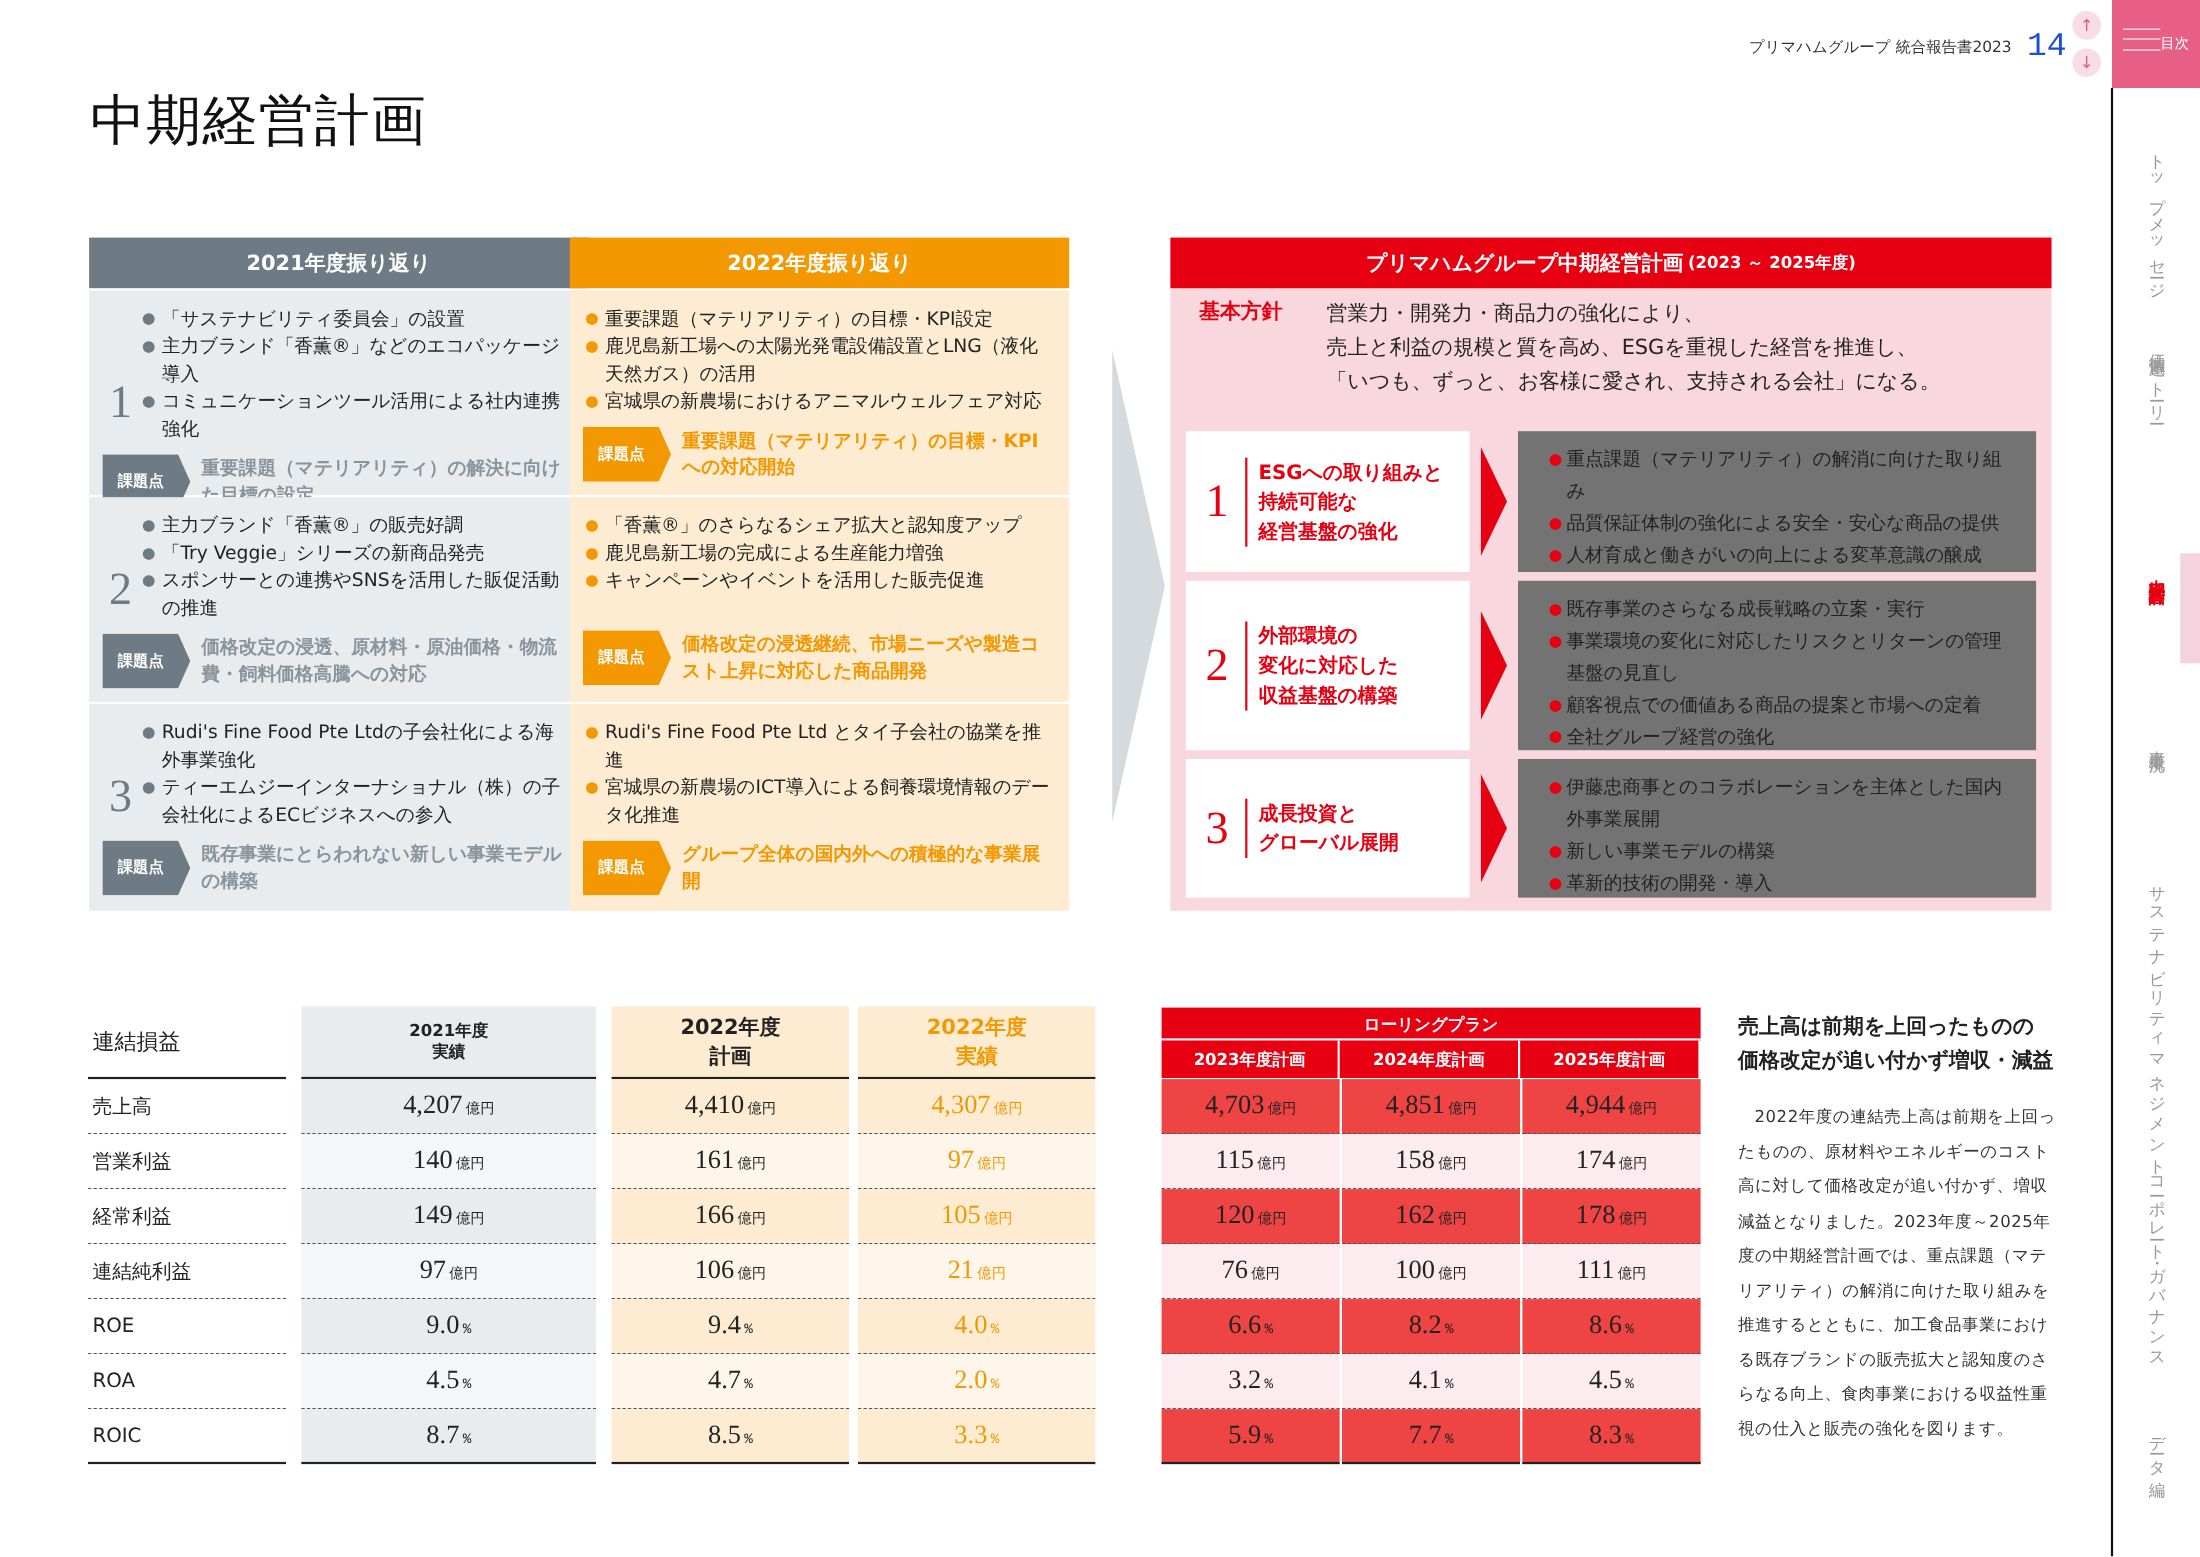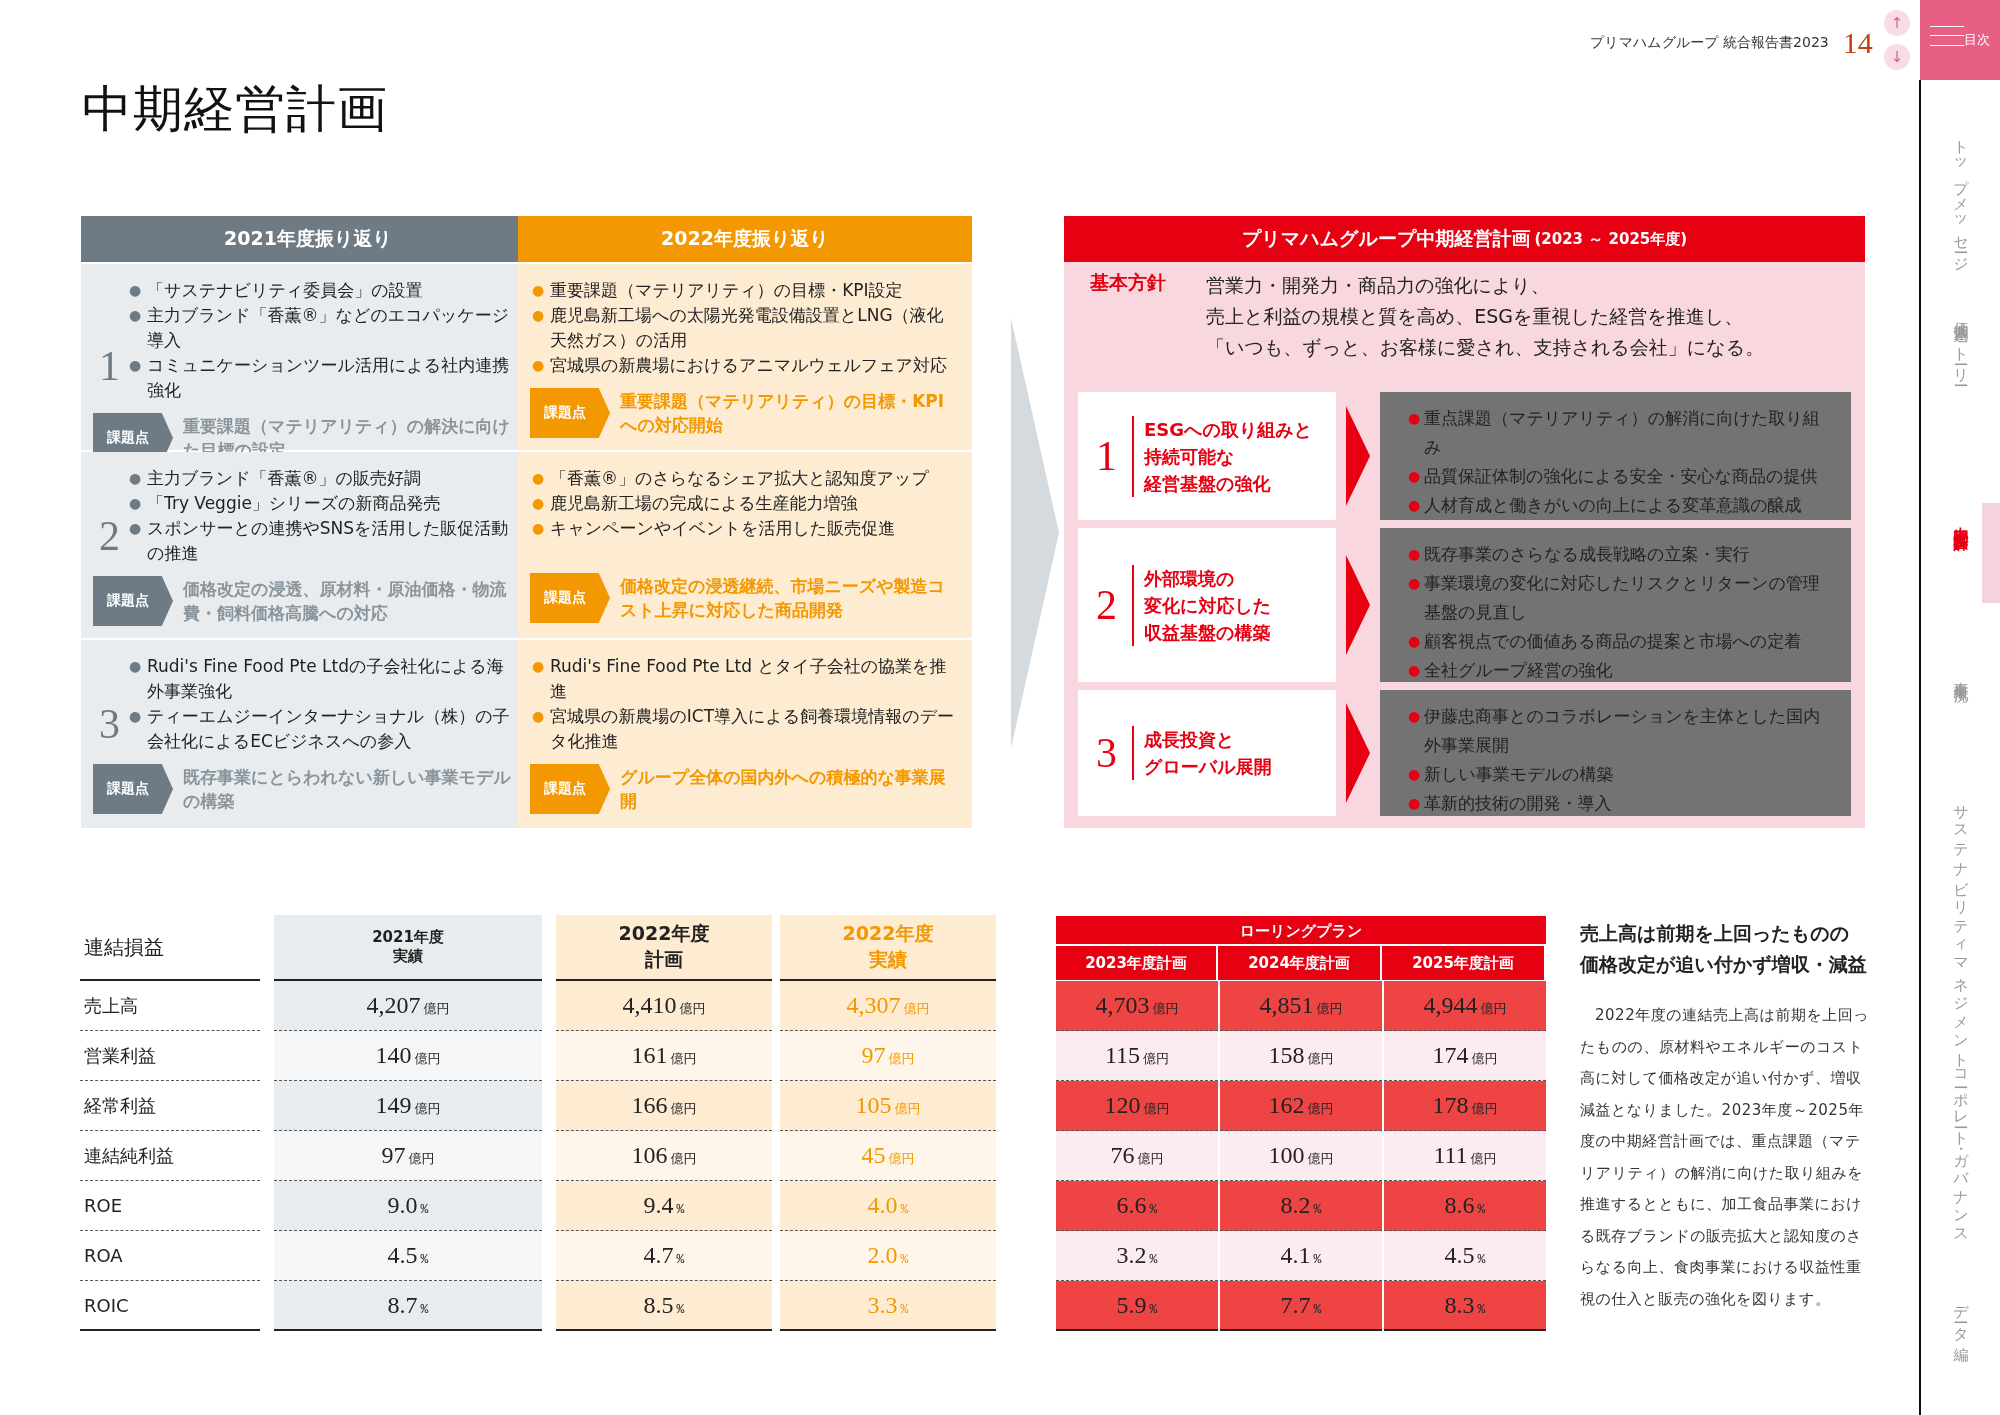--- a/index.html
+++ b/index.html
@@ -1,19 +1,19 @@
 <!DOCTYPE html>
 <html><head>
 <meta charset="utf-8">
 <style>
 *{box-sizing:border-box;margin:0;padding:0}
 body{width:2000px;height:1415px;background:#fff;font-family:"DejaVu Sans","Liberation Sans",sans-serif;color:#222;position:relative;overflow:hidden}
 .hdr{position:absolute;top:26px;left:1590px;display:flex;align-items:center;gap:14px}
 .hdr .pub{font-size:14px;color:#333}
-.hdr .pg{font-family:Liberation Serif, serif;font-size:30px;color:#c2410c}
+.hdr .pg{font-family:Liberation Mono, monospace;font-size:30px;color:#1d4ed8}
 .navbtn{position:absolute;left:1884px;width:26px;height:26px;border-radius:50%;background:#f8dde5;color:#e05d86;font-size:15px;display:flex;align-items:center;justify-content:center;cursor:pointer}
 .menu{position:absolute;left:1920px;top:0;width:80px;height:80px;background:#e85f86;color:#fff;display:flex;flex-direction:row;align-items:center;justify-content:center;cursor:pointer}
 .menu .bars{width:34px;height:20px;border-top:1.5px solid #fff;border-bottom:1.5px solid #fff;position:relative;margin-bottom:8px}
 .menu .bars:after{content:"";position:absolute;left:0;right:0;top:8px;border-top:1.5px solid #fff}
 .menu .lbl{font-size:13px}
 .sidebar{position:absolute;left:1919px;top:80px;width:81px;height:1335px;border-left:2px solid #111}
 .sitem{position:absolute;left:0;width:79px;display:flex;justify-content:center;cursor:pointer}
 .sitem span{writing-mode:vertical-rl;font-size:15px;color:#999;letter-spacing:2px}
 .sitem.active span{color:#e60012;font-weight:bold}
 .sitem.active:after{content:"";position:absolute;right:0;top:-12px;width:18px;height:100px;background:#f5d3de}
@@ -331,21 +331,21 @@
         <td class="gap" style="width:2px"></td>
         <td class="val rp"><span>178</span><span class="u">億円</span></td>
       </tr>
       <tr class="alt">
         <td class="rowlbl">連結純利益</td>
         <td class="gap"></td>
         <td class="val g21"><span>97</span><span class="u">億円</span></td>
         <td class="gap"></td>
         <td class="val p22"><span>106</span><span class="u">億円</span></td>
         <td class="gap" style="width:8px"></td>
-        <td class="val a22"><span>45</span><span class="u">億円</span></td>
+        <td class="val a22"><span>21</span><span class="u">億円</span></td>
         <td class="gap" style="width:60px"></td>
         <td class="val rp"><span>76</span><span class="u">億円</span></td>
         <td class="gap" style="width:2px"></td>
         <td class="val rp"><span>100</span><span class="u">億円</span></td>
         <td class="gap" style="width:2px"></td>
         <td class="val rp"><span>111</span><span class="u">億円</span></td>
       </tr>
       <tr>
         <td class="rowlbl">ROE</td>
         <td class="gap"></td>

